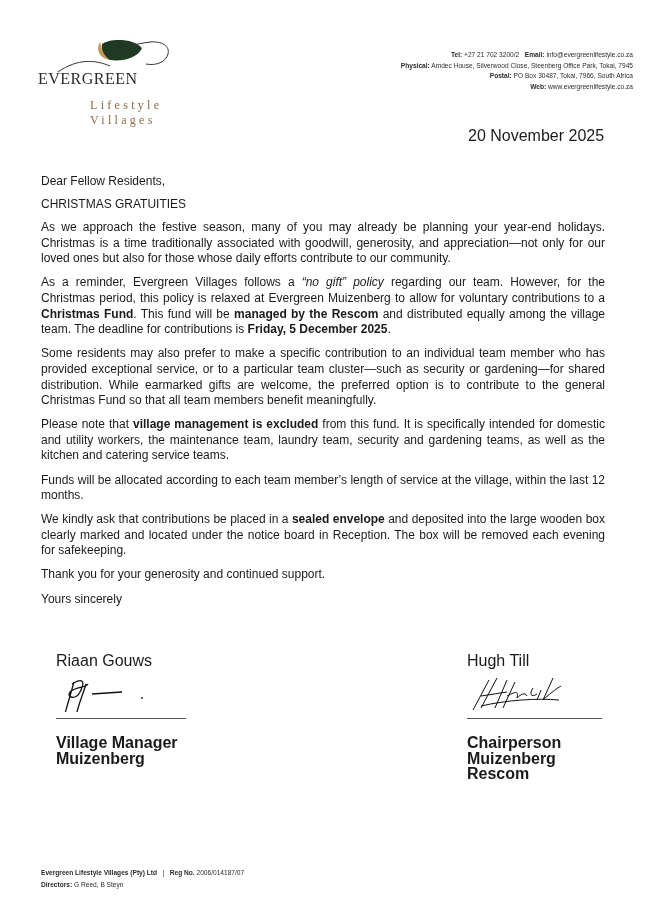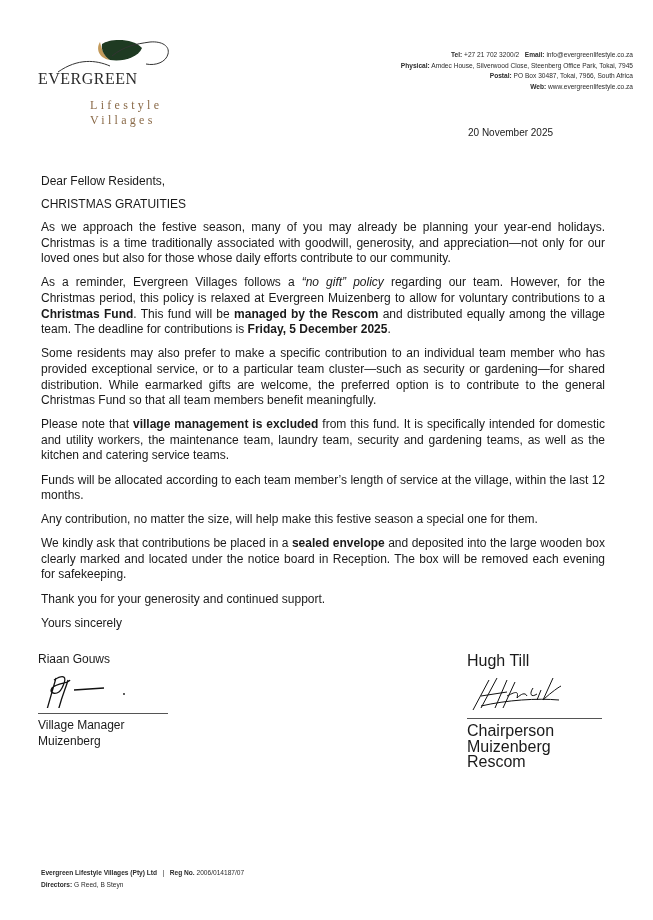--- a/index.html
+++ b/index.html
@@ -6,30 +6,30 @@
   body { width:653px; height:920px; position:relative; overflow:hidden;
          font-family:"Liberation Sans", sans-serif; color:#1a1a1a; }
   .logo { position:absolute; left:38px; top:36px; width:140px; height:80px; }
   .logo-word { position:absolute; left:0; top:34px; font-family:"Liberation Serif", serif;
                font-size:16px; letter-spacing:0.5px; color:#2b2b2b; }
   .logo-sub { position:absolute; left:4px; top:62px; font-family:"Liberation Serif", serif;
               font-size:12px; letter-spacing:3.3px; color:#8a6a48;margin-left:48px; }
   .contact { position:absolute; right:20px; top:50px; text-align:right;
              font-size:6.6px; line-height:10.6px; color:#2b2b2b; }
   .contact b { font-weight:bold; }
-  .date { position:absolute; left:468px; top:127px; font-size:10px; }
+  .date { position:absolute; left:468px; top:127px; font-size:16px; }
   .body { position:absolute; left:41px; top:174px; width:564px; font-size:12px; line-height:15.6px; }
   .body p { margin:0 0 8.5px 0; text-align:justify; }
   .salutation { margin-bottom:7px !important; }
   .subject { font-weight:normal; margin-bottom:8px !important; }
-  .sig-left { position:absolute; left:38px; top:652px; width:130px; font-size:12px; }
+  .sig-left { position:absolute; left:56px; top:652px; width:130px; font-size:16px; }
   .sig-right { position:absolute; left:467px; top:652px; width:135px; font-size:16px; }
   .sig-name { display:block; margin-bottom:4px; }
   .sig-line { height:1px; background:#555; margin-top:2px; }
-  .sig-title { font-weight:normal; line-height:15.5px; margin-top:4px; }
+  .sig-title { font-weight:bold; line-height:15.5px; margin-top:16px; }
   .footer { position:absolute; left:41px; top:867px; font-size:6.6px; line-height:12px; color:#2b2b2b; }
   .footer b { font-weight:bold; }
 </style>
 </head>
 <body>
 
 <div class="logo">
   <svg width="140" height="40" viewBox="0 0 140 40" style="position:absolute;left:0;top:0;">
     <path d="M62 6 C58 12, 60 22, 72 24 C66 20, 64 14, 62 6 Z" fill="#c39a5a"></path>
     <path d="M64 8 C72 2, 96 2, 104 12 C100 22, 84 26, 72 24 C66 20, 63 14, 64 8 Z" fill="#1e3a22"></path>
@@ -64,21 +64,20 @@
 <div class="date">20 November 2025</div>
 
 <div class="body">
   <p class="salutation">Dear Fellow Residents,</p>
   <p class="subject">CHRISTMAS GRATUITIES</p>
   <p>As we approach the festive season, many of you may already be planning your year-end holidays. Christmas is a time traditionally associated with goodwill, generosity, and appreciation—not only for our loved ones but also for those whose daily efforts contribute to our community.</p>
   <p><span>As a reminder, Evergreen Villages follows a </span><i>“no gift” policy</i><span> regarding our team. However, for the Christmas period, this policy is relaxed at Evergreen Muizenberg to allow for voluntary contributions to a </span><b>Christmas Fund</b><span>. This fund will be </span><b>managed by the Rescom</b><span> and distributed equally among the village team. The deadline for contributions is </span><b>Friday, 5 December 2025</b><span>.</span></p>
   <p>Some residents may also prefer to make a specific contribution to an individual team member who has provided exceptional service, or to a particular team cluster—such as security or gardening—for shared distribution. While earmarked gifts are welcome, the preferred option is to contribute to the general Christmas Fund so that all team members benefit meaningfully.</p>
   <p><span>Please note that </span><b>village management is excluded</b><span> from this fund. It is specifically intended for domestic and utility workers, the maintenance team, laundry team, security and gardening teams, as well as the kitchen and catering service teams.</span></p>
   <p>Funds will be allocated according to each team member’s length of service at the village, within the last 12 months.</p>
-  <p>Any contribution, no matter the size, will help make this festive season a special one for them.</p>
   <p><span>We kindly ask that contributions be placed in a </span><b>sealed envelope</b><span> and deposited into the large wooden box clearly marked and located under the notice board in Reception. The box will be removed each evening for safekeeping.</span></p>
   <p>Thank you for your generosity and continued support.</p>
   <p>Yours sincerely</p>
 </div>
 
 <div class="sig-left">
   <span class="sig-name">Riaan Gouws</span>
   <svg width="130" height="38" viewBox="0 0 130 38">
     <path d="M18 8 L6 50 M16 10 C26 4, 30 6, 24 18 C20 26, 10 24, 14 18 C20 12, 30 14, 32 10 M30 10 C28 18, 22 30, 18 50 M36 20 L66 18" fill="none" stroke="#111" stroke-width="1.3"></path>
     <circle cx="86" cy="24" r="0.9" fill="#111"></circle>

